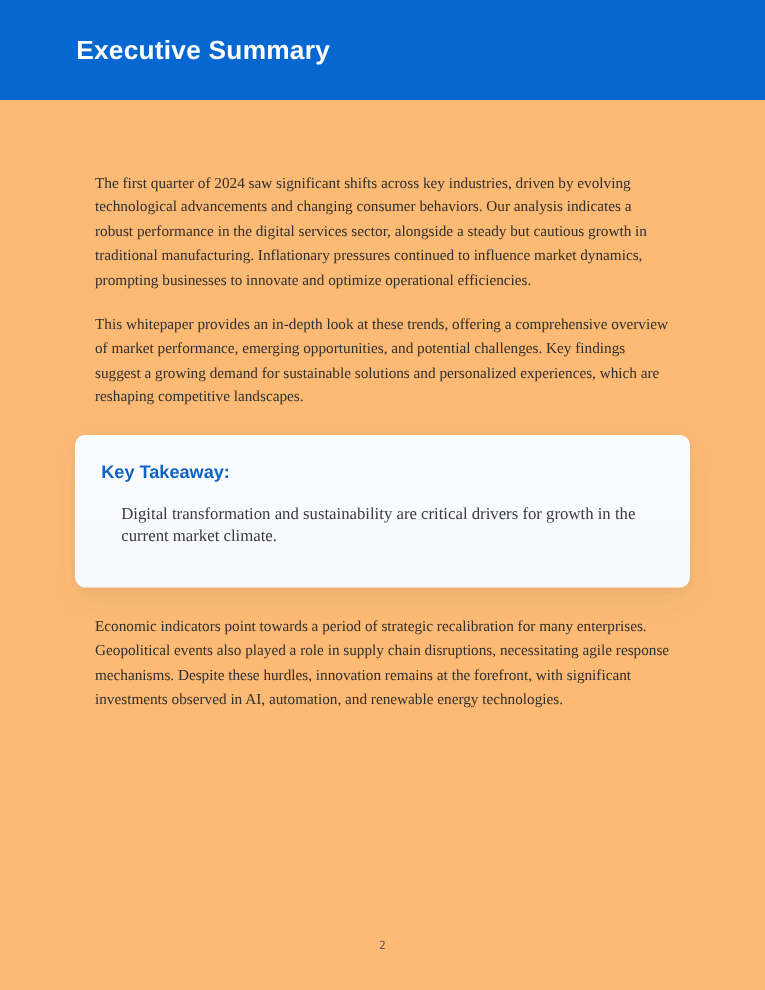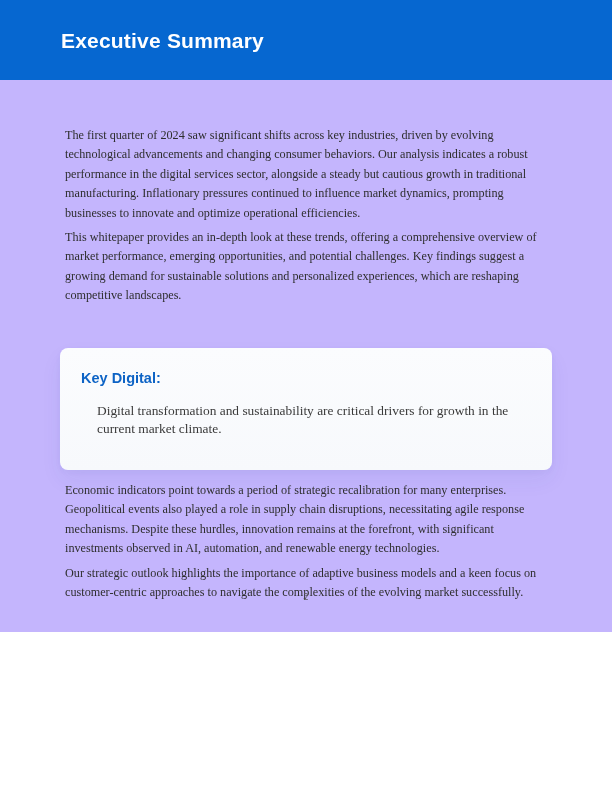--- a/index.html
+++ b/index.html
@@ -3,22 +3,22 @@
 <meta charset="utf-8">
 <style>
   html, body {
     margin: 0;
     padding: 0;
     background: #ffffff;
   }
   .page {
     position: relative;
     width: 612px;
-    height: 632px;
-    background: #c4b5fd;
+    height: 792px;
+    background: #fdba74;
     overflow: hidden;
     font-family: "Liberation Serif", serif;
   }
   .banner {
     position: absolute;
     top: 0; left: 0;
     width: 612px;
     height: 80px;
     background: var(--banner-color, #0667d0);
   }
@@ -35,21 +35,21 @@
   }
   .body-block {
     position: absolute;
     left: 60px;
     width: 493px;
     font-size: 12.2px;
     line-height: 19.4px;
     color: #2e2e2e;
     text-align: left;
   }
-  .body-block p { margin: 5px; }
+  .body-block p { margin: 16px; }
   #block-top { top: 121px; }
   #block-bottom { top: 476px; }
   .callout-card {
     position: absolute;
     left: 60px;
     top: 348px;
     width: 492px;
     height: 122px;
     box-sizing: border-box;
     padding: 22px 24px 0 21px;
@@ -93,26 +93,25 @@
   <div class="banner">
     <h1 class="banner-title">Executive Summary</h1>
   </div>
 
   <div class="body-block" id="block-top">
     <p>The first quarter of 2024 saw significant shifts across key industries, driven by evolving technological advancements and changing consumer behaviors. Our analysis indicates a robust performance in the digital services sector, alongside a steady but cautious growth in traditional manufacturing. Inflationary pressures continued to influence market dynamics, prompting businesses to innovate and optimize operational efficiencies.</p>
     <p>This whitepaper provides an in-depth look at these trends, offering a comprehensive overview of market performance, emerging opportunities, and potential challenges. Key findings suggest a growing demand for sustainable solutions and personalized experiences, which are reshaping competitive landscapes.</p>
   </div>
 
   <div class="callout-card">
-    <h2 class="callout-title">Key Digital:</h2>
+    <h2 class="callout-title">Key Takeaway:</h2>
     <p class="callout-body">Digital transformation and sustainability are critical drivers for growth in the current market climate.</p>
   </div>
 
   <div class="body-block" id="block-bottom">
     <p>Economic indicators point towards a period of strategic recalibration for many enterprises. Geopolitical events also played a role in supply chain disruptions, necessitating agile response mechanisms. Despite these hurdles, innovation remains at the forefront, with significant investments observed in AI, automation, and renewable energy technologies.</p>
-    <p>Our strategic outlook highlights the importance of adaptive business models and a keen focus on customer-centric approaches to navigate the complexities of the evolving market successfully.</p>
   </div>
 
   <div class="footer">
     <span class="page-number">2</span>
   </div>
 
 </div>
 
 </body></html>

